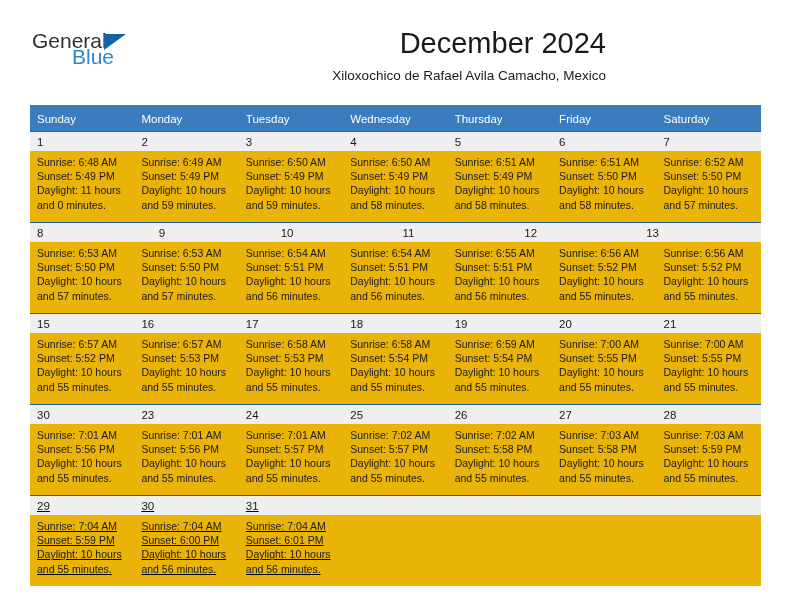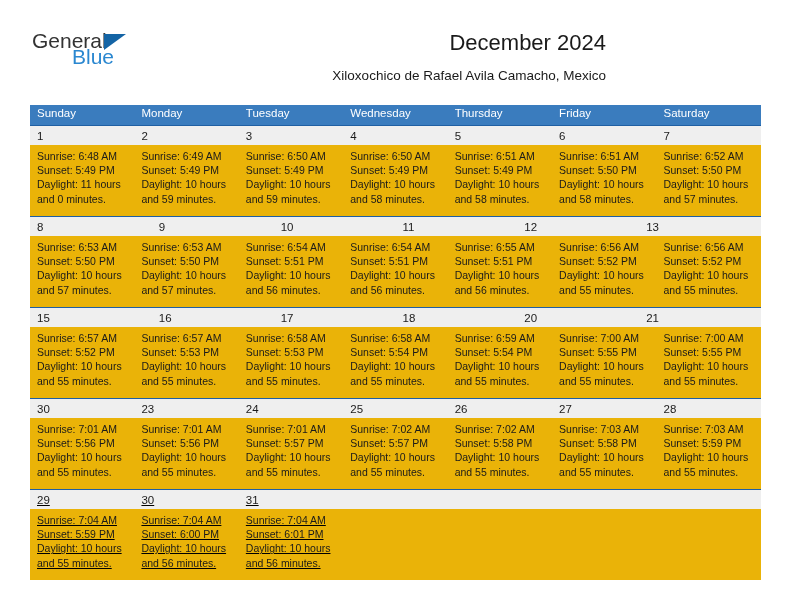--- a/index.html
+++ b/index.html
@@ -60,21 +60,21 @@
     margin-left: 40px;
   }
 
   .title-block {
     position: absolute;
     right: 34px;
     top: 26px;
     text-align: right;
   }
   .cal-title {
-    font-size: 22px;
+    font-size: 29px;
     font-weight: normal;
     color: #1a1a1a;
     line-height: 34px;
     white-space: nowrap;
   }
   .cal-subtitle {
     font-size: 13.5px;
     color: #1a1a1a;
     line-height: 20px;
     margin-top: 6px;
@@ -90,21 +90,21 @@
     width: 731px;
   }
   .weekday-row {
     display: flex;
     background: #3a7cbe;
   }
   .weekday {
     flex: 1 1 0;
     color: #ffffff;
     font-size: 11.5px;
-    padding: 1px 0 5px 7px;
+    padding: 7px 0 5px 7px;
     line-height: 14px;
     white-space: nowrap;
   }
 
   .week {
     position: relative;
     border-top: 1.4px solid #1f5fa3;
   }
   .week:first-of-type {
     border-top: none;
@@ -282,20 +282,21 @@
         </div>
       </div>
     </div>
 
     <div class="week">
       <div class="daynum-band">
         <div class="daynum">15</div>
         <div class="daynum">16</div>
         <div class="daynum">17</div>
         <div class="daynum">18</div>
+        <div class="daynum">19</div>
         <div class="daynum">20</div>
         <div class="daynum">21</div>
       </div>
       <div class="detail-band">
         <div class="daycell">
           <div class="line">Sunrise: 6:57 AM</div>
           <div class="line">Sunset: 5:52 PM</div>
           <div class="line">Daylight: 10 hours</div>
           <div class="line">and 55 minutes.</div>
         </div>

